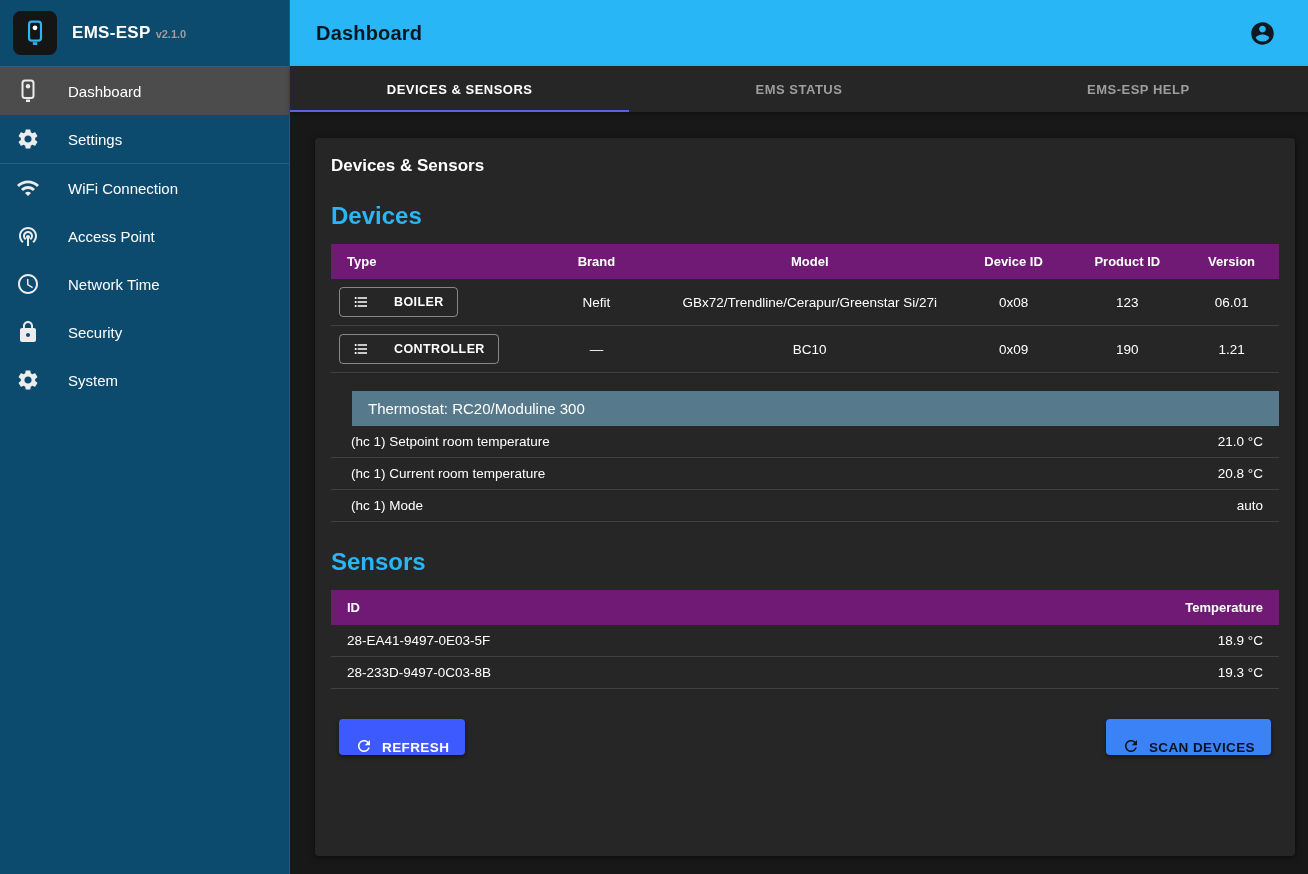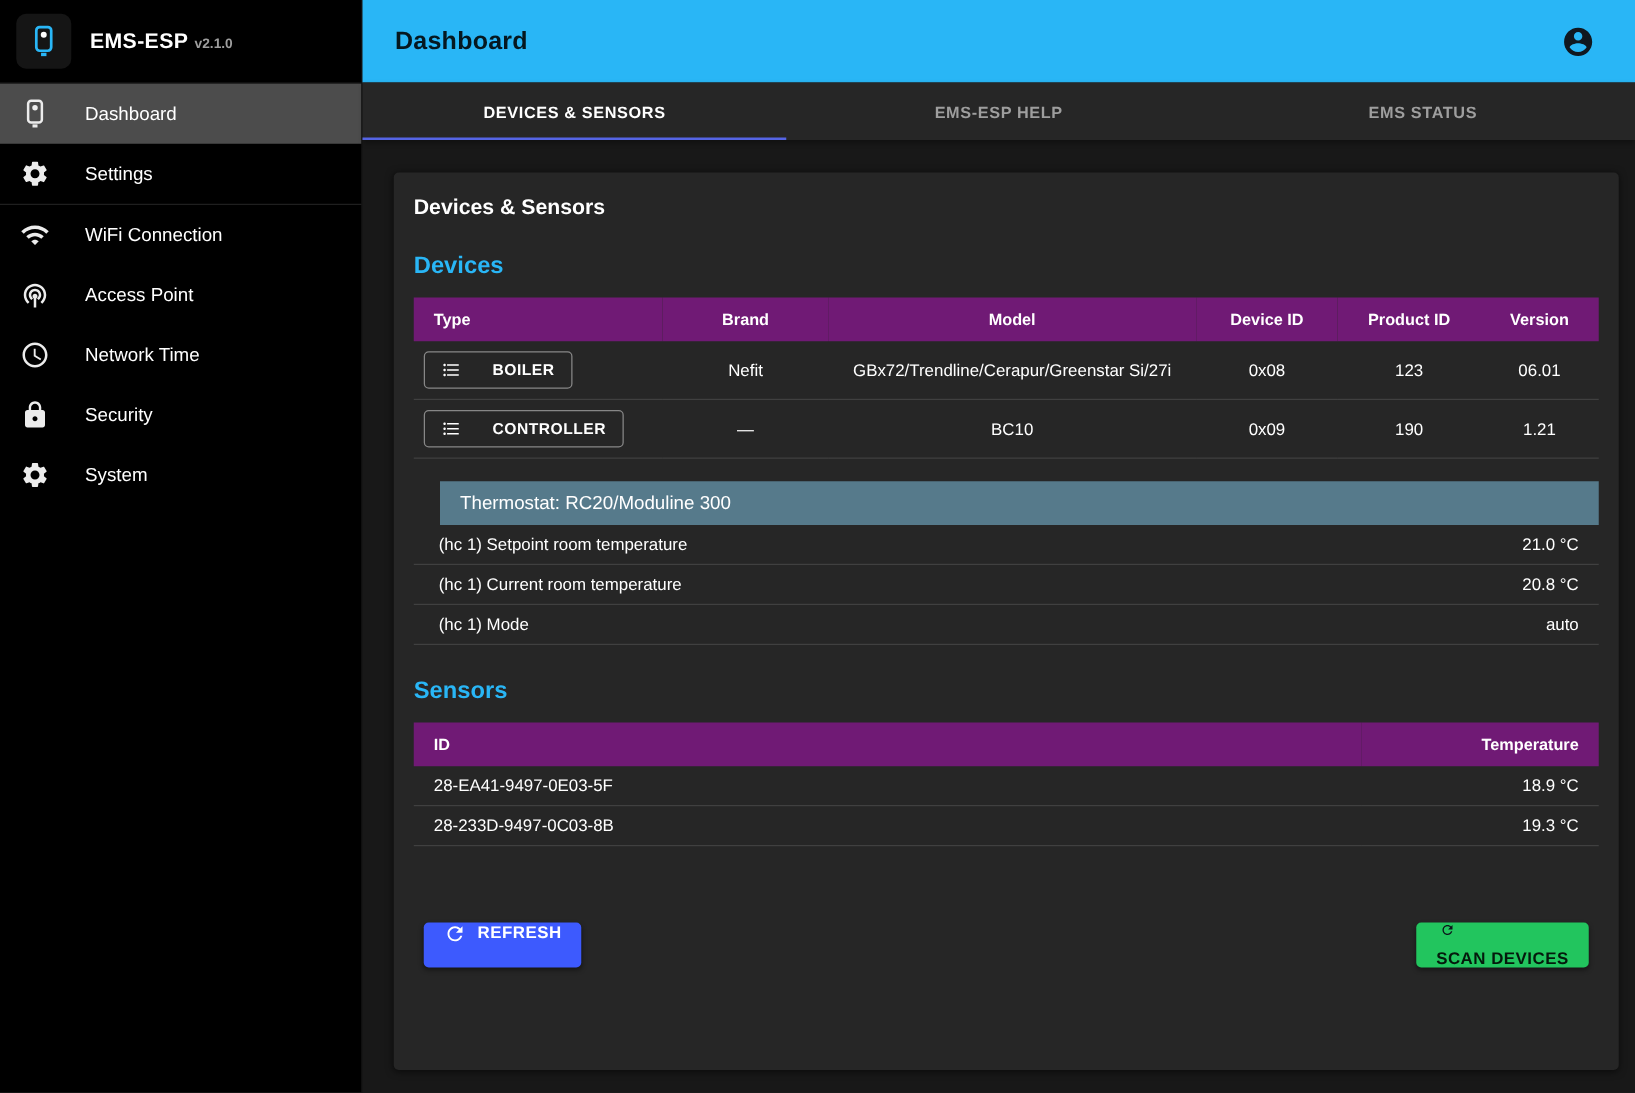--- a/index.html
+++ b/index.html
@@ -1,21 +1,21 @@
 <!DOCTYPE html>
 <html><head>
 <meta charset="utf-8">
 <style>
   * { margin:0; padding:0; box-sizing:border-box; }
   html,body { width:1308px; height:874px; overflow:hidden; background:#181818;
               font-family:"Liberation Sans", sans-serif; }
   .app { display:flex; width:1308px; height:874px; }
 
   
-  .sidebar { width:290px; flex-shrink:0; background:#000000; border-right:1px solid rgba(255,255,255,.08); display:flex; flex-direction:column; }
+  .sidebar { width:290px; flex-shrink:0; background:#0c4a6e; border-right:1px solid rgba(255,255,255,.08); display:flex; flex-direction:column; }
   .sidebar-header { height:66px; display:flex; align-items:center; padding:0 13px; gap:15px; }
   .logo-box { width:44px; height:44px; background:#151515; border-radius:8px; display:flex; align-items:center; justify-content:center; }
   .logo-box svg { width:26px; height:26px; color:#29b6f6; }
   .app-title { color:#fff; font-size:17px; font-weight:bold; letter-spacing:.3px; }
   .app-version { color:#9e9e9e; font-size:11px; font-weight:bold; margin-left:5px; }
   .sb-divider { height:1px; background:rgba(255,255,255,.12); }
   .nav-item { height:48px; display:flex; align-items:center; padding:0 16px; gap:28px; color:#fff; font-size:15px; cursor:pointer; }
   .nav-item.active { background:#4c4c4c; }
   .nav-item svg { width:24px; height:24px; fill:#ececec; color:#ececec; flex-shrink:0; }
 
@@ -28,44 +28,44 @@
 
   .tabbar { height:46px; background:#262626; display:flex; box-shadow:0 2px 4px rgba(0,0,0,.35); }
   .tab { flex:1; display:flex; align-items:center; justify-content:center; font-size:13px; font-weight:bold; letter-spacing:.5px; color:#9e9e9e; text-transform:uppercase; position:relative; cursor:pointer; background:transparent; border:none; font-family:inherit; }
   .tab.active { color:#fff; }
   .tab.active::after { content:""; position:absolute; left:0; right:0; bottom:0; height:2px; background:#5564e4; }
 
   .content { flex:1; padding:26px 13px 18px 25px; overflow:hidden; }
   .card { background:#262626; border-radius:4px; box-shadow:0 1px 6px rgba(0,0,0,.55); height:100%; padding:18px 16px 16px 16px; }
 
   .card-title { color:#fff; font-size:17px; font-weight:bold; margin-bottom:26px; }
-  .section-heading { color:#29b6f6; font-size:19px; font-weight:bold; margin-bottom:14px; }
+  .section-heading { color:#29b6f6; font-size:24px; font-weight:bold; margin-bottom:14px; }
 
   table { width:100%; border-collapse:collapse; }
   thead th { background:#701a75; color:#fff; font-size:13px; font-weight:bold; padding:10px 8px; text-align:center; }
   thead th:first-child { text-align:left; padding-left:16px; }
   tbody td { color:#fff; font-size:13.5px; padding:8px 8px; text-align:center; border-bottom:1px solid rgba(255,255,255,.12); }
   tbody td:first-child { text-align:left; padding-left:8px; }
 
   .type-btn { display:inline-flex; align-items:center; gap:25px; background:transparent; border:1px solid rgba(255,255,255,.45); border-radius:4px; color:#fff; font-family:inherit; font-size:12.5px; font-weight:bold; letter-spacing:.4px; padding:6px 13px; cursor:pointer; text-transform:uppercase; }
   .type-btn svg { width:16px; height:16px; fill:#fff; }
 
   .detail-header { background:#567a8b; color:#fff; font-size:15px; padding:9px 16px; margin-top:18px;margin-left:21px; }
   .detail-row { display:flex; justify-content:space-between; align-items:center; padding:8px 16px 8px 20px; border-bottom:1px solid rgba(255,255,255,.12); color:#fff; font-size:13.5px; }
 
   .sensors-table thead th:last-child { text-align:right; padding-right:16px; }
   .sensors-table tbody td:first-child { padding-left:16px; }
   .sensors-table tbody td:last-child { text-align:right; padding-right:16px; }
 
   .actions { display:flex; justify-content:space-between; align-items:center; margin-top:30px; padding:0 8px; }
-  .btn { display:inline-flex; align-items:flex-start; gap:9px; height:36px; padding:0 16px; border:none; border-radius:4px; font-family:inherit; font-size:13.5px; font-weight:bold; letter-spacing:.4px; cursor:pointer; box-shadow:0 2px 4px rgba(0,0,0,.45); text-transform:uppercase;margin-top:31px; }
+  .btn { display:inline-flex; align-items:flex-end; gap:9px; height:36px; padding:0 16px; border:none; border-radius:4px; font-family:inherit; font-size:13.5px; font-weight:bold; letter-spacing:.4px; cursor:pointer; box-shadow:0 2px 4px rgba(0,0,0,.45); text-transform:uppercase; }
   .btn svg { width:18px; height:18px; }
   .btn-refresh { background:#3d5afe; color:#fff; }
   .btn-refresh svg { fill:#fff; }
-  .btn-scan { background:#22c55e; color:rgba(0,0,0,.87);flex-direction:column; }
+  .btn-scan { background:#3b82f6; color:rgba(0,0,0,.87); }
   .btn-scan svg { fill:#0c141a; }
 
   .spacer { margin-top:26px; }
 </style>
 </head>
 <body>
 
 <div class="app">
 
   <aside class="sidebar">
@@ -144,22 +144,22 @@
       <div class="page-title">Dashboard</div>
       <button class="account-btn">
         <svg viewBox="0 0 24 24">
             <path d="M12 2C6.48 2 2 6.48 2 12s4.48 10 10 10 10-4.48 10-10S17.52 2 12 2zm0 3c1.66 0 3 1.34 3 3s-1.34 3-3 3-3-1.34-3-3 1.34-3 3-3zm0 14.2c-2.5 0-4.71-1.28-6-3.22.03-1.99 4-3.08 6-3.08 1.99 0 5.97 1.09 6 3.08-1.29 1.94-3.5 3.22-6 3.22z"></path>
           </svg>
       </button>
     </header>
 
     <nav class="tabbar">
       <button class="tab active">DEVICES &amp; SENSORS</button>
+      <button class="tab">EMS STATUS</button>
       <button class="tab">EMS-ESP HELP</button>
-      <button class="tab">EMS STATUS</button>
     </nav>
 
     <div class="content">
       <div class="card">
 
         <div class="card-title">Devices &amp; Sensors</div>
 
         <div class="section-heading">Devices</div>
 
         <table>

